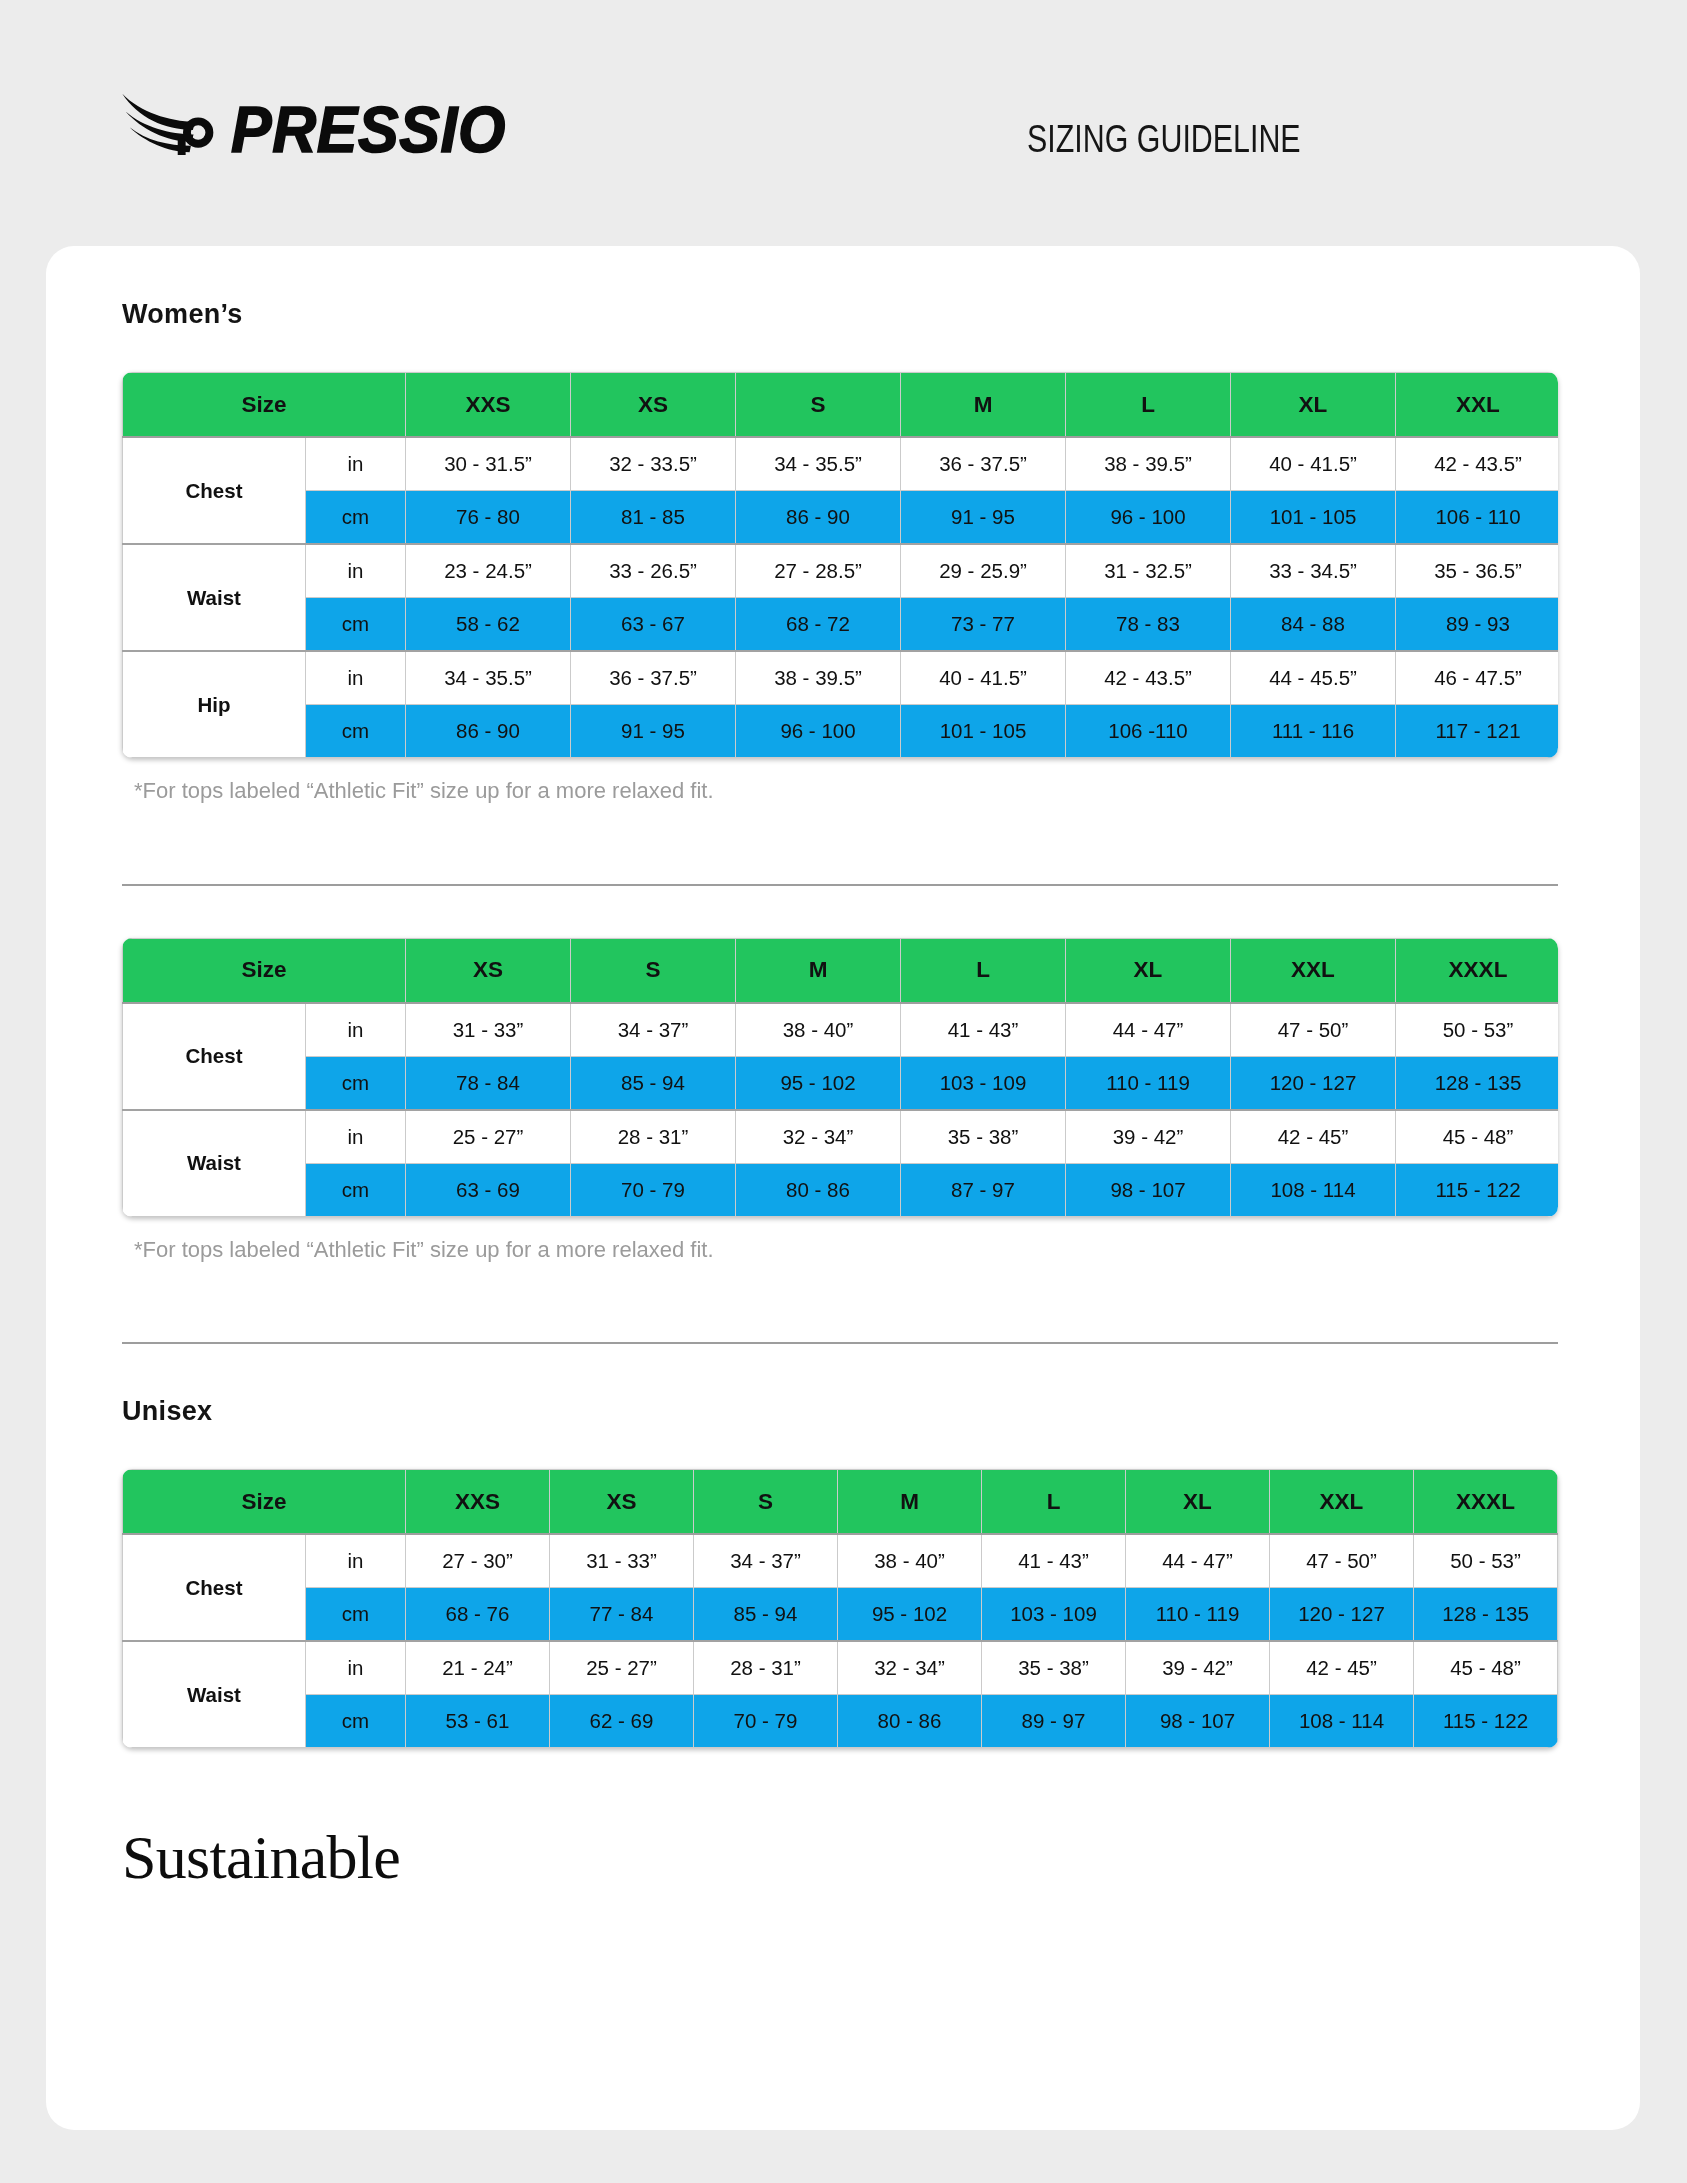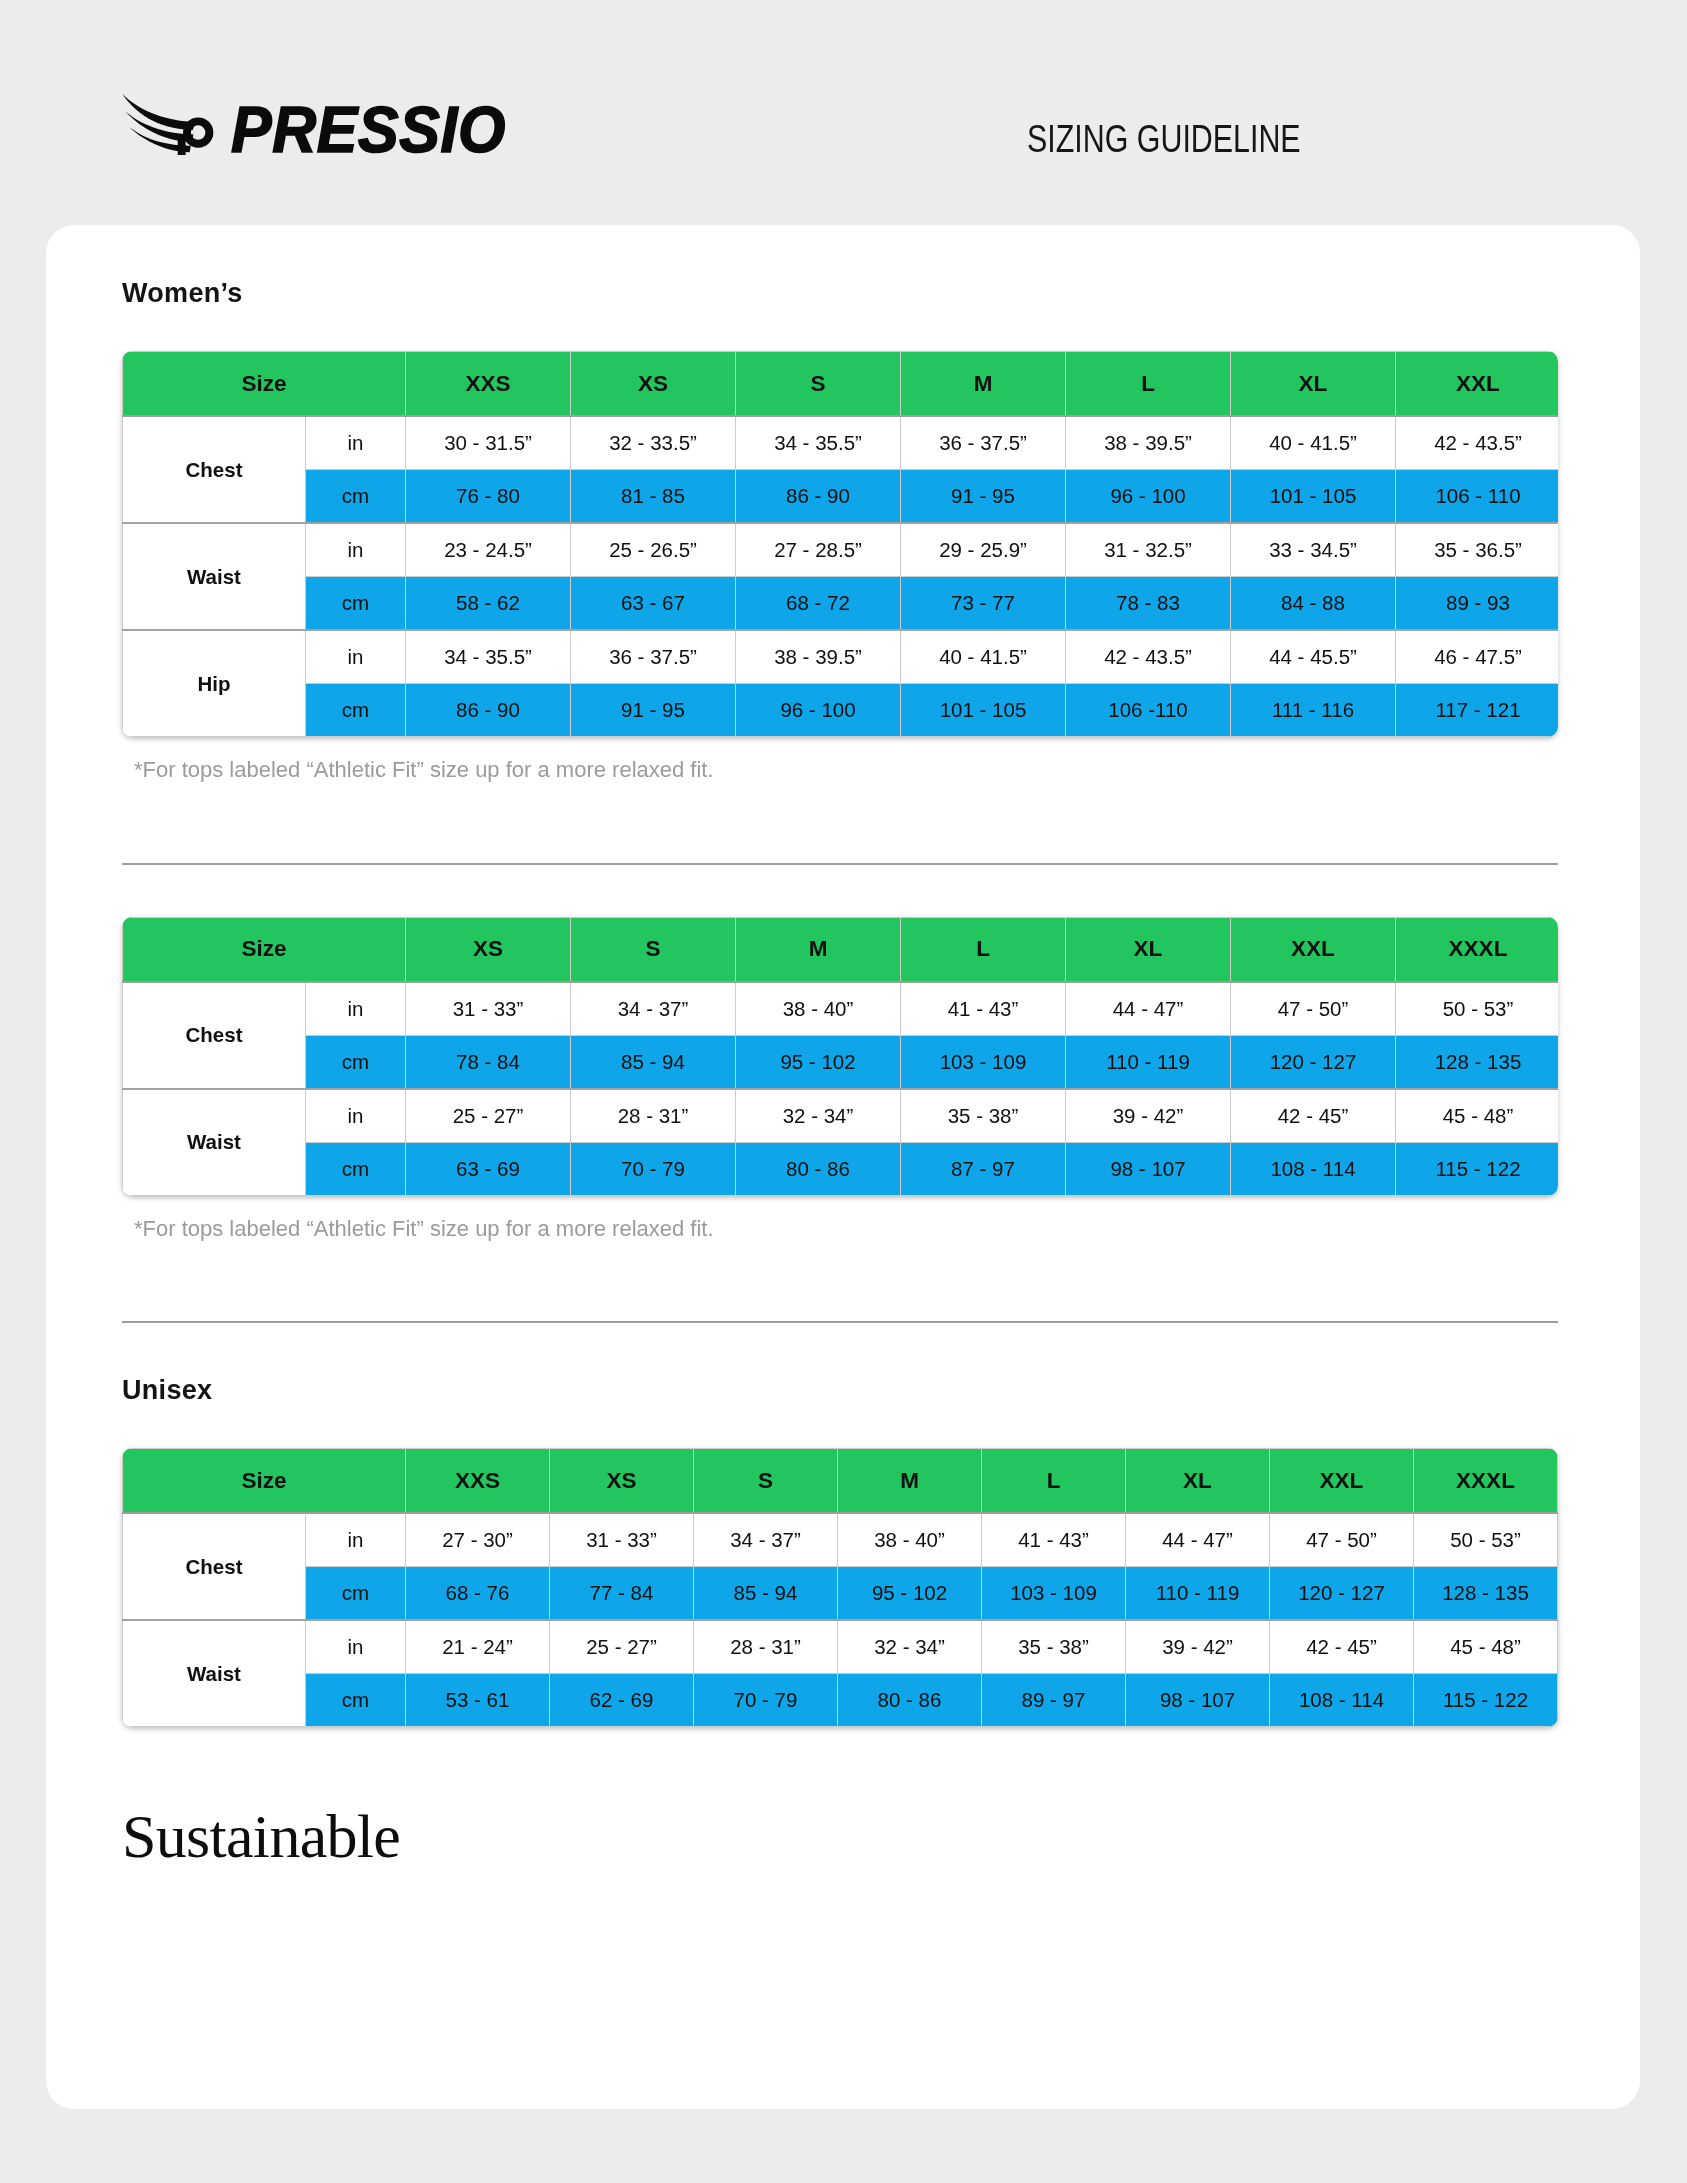--- a/index.html
+++ b/index.html
@@ -23,21 +23,21 @@
     transform:scaleX(.95);transform-origin:left;white-space:nowrap;
   }
   .doc-title{
     position:absolute;left:1027px;top:120px;
     font-size:38px;font-weight:400;color:#161616;line-height:1;
     transform:scaleX(.8);transform-origin:left;white-space:nowrap;
   }
 
   
   .card{
-    position:absolute;left:46px;top:225px;width:1594px;height:1884px;
+    position:absolute;left:46px;top:246px;width:1594px;height:1884px;
     background:#ffffff;border-radius:28px;box-sizing:border-box;
     padding:53px 76px 16px 76px;
   }
   h2.sec-title{margin:0 0 42px 0;font-size:27px;font-weight:700;color:#141414;letter-spacing:0.3px;}
 
   
   .twrap{
     width:1436px;border-radius:10.6px;overflow:hidden;background:#fff;
     box-shadow:0 2px 5.3px rgba(0,0,0,.25);
   }
@@ -149,21 +149,21 @@
                 <td class="val">86 - 90</td>
                 <td class="val">91 - 95</td>
                 <td class="val">96 - 100</td>
                 <td class="val">101 - 105</td>
                 <td class="val">106 - 110</td>
               </tr>
               <tr class="inrow gstart">
                 <th class="measure" rowspan="2">Waist</th>
                 <td class="unit">in</td>
                 <td class="val">23 - 24.5”</td>
-                <td class="val">25 - 26.5”</td>
+                <td class="val">33 - 26.5”</td>
                 <td class="val">27 - 28.5”</td>
                 <td class="val">29 - 25.9”</td>
                 <td class="val">31 - 32.5”</td>
                 <td class="val">33 - 34.5”</td>
                 <td class="val">35 - 36.5”</td>
               </tr>
               <tr class="cmrow">
                 <td class="unit">cm</td>
                 <td class="val">58 - 62</td>
                 <td class="val">63 - 67</td>

